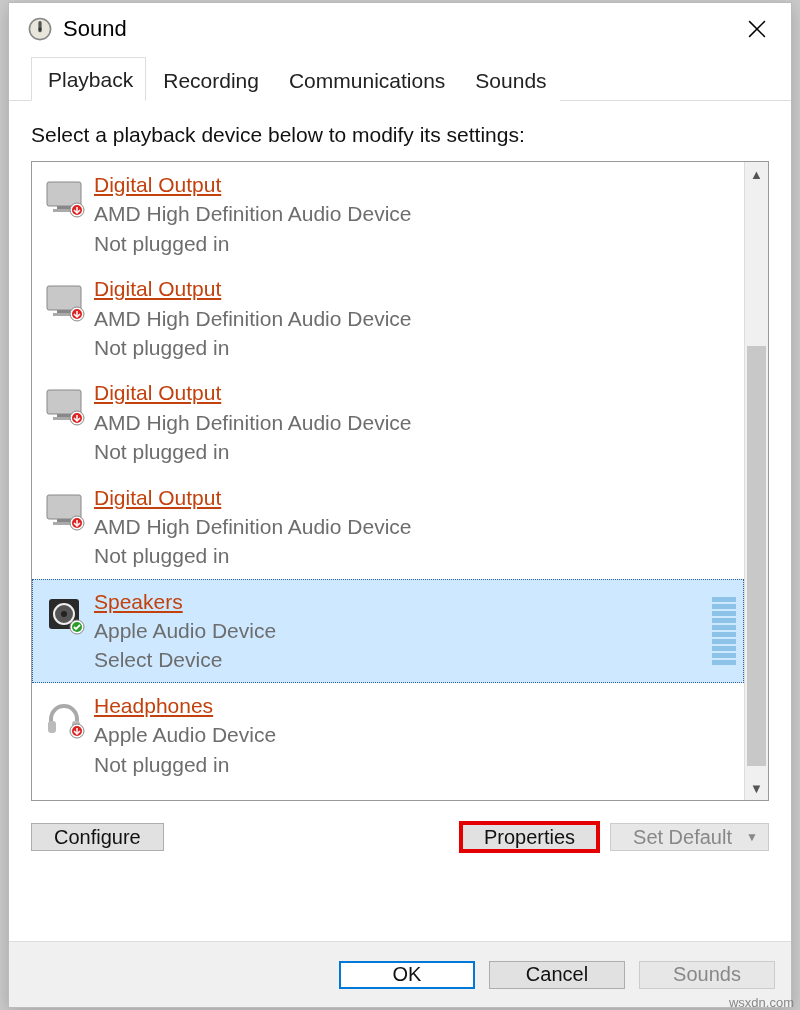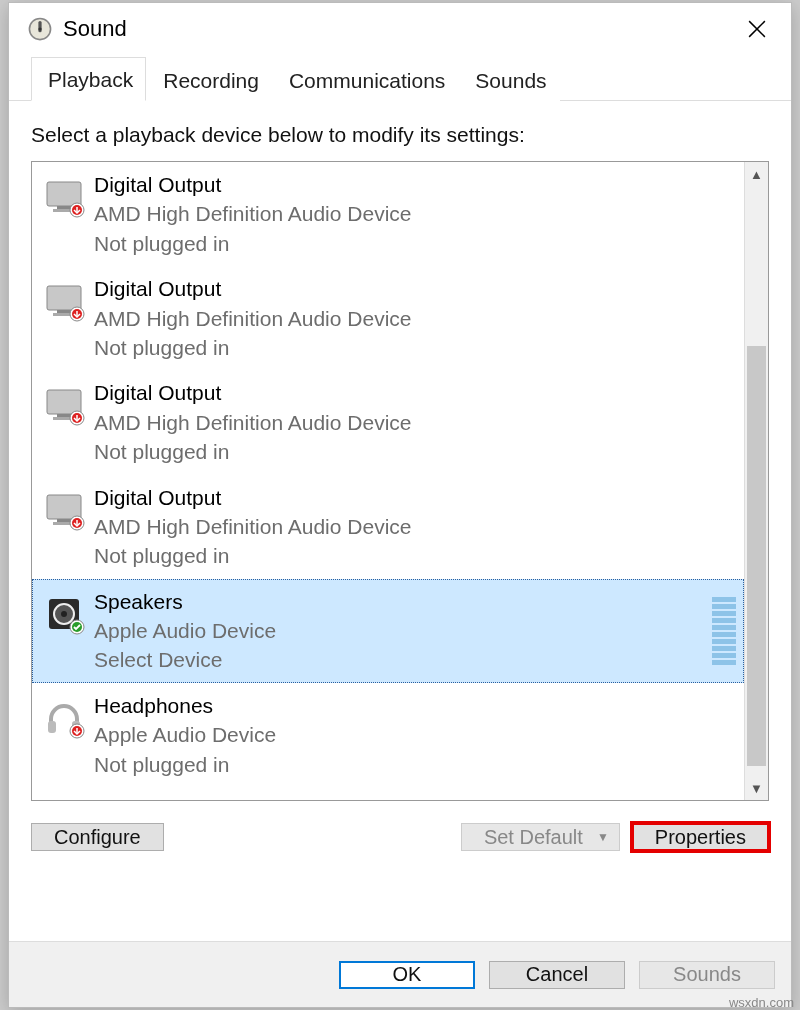--- a/index.html
+++ b/index.html
@@ -102,21 +102,21 @@
     outline-offset: -1px;
   }
   .device-icon-box {
     width: 58px;
     display: flex;
     align-items: center;
     justify-content: center;
     padding-top: 6px;
   }
   .device-text { flex: 1; }
-  .dev-name { font-size: 21px; color: #000000; line-height: 1.4; }
+  .dev-name { font-size: 21px; color: #c2410c; line-height: 1.4; text-decoration: underline; }
   .dev-desc, .dev-status { font-size: 21px; color: #6d6d6d; line-height: 1.4; }
   .vu-meter {
     width: 28px;
     display: flex;
     flex-direction: column;
     gap: 2px;
     padding: 4px 2px;
     align-self: center;
   }
   .vu-bar {
@@ -358,22 +358,22 @@
         <div class="scroll-track">
           <div class="scroll-thumb"></div>
         </div>
         <div class="scroll-arrow">▼</div>
       </div>
     </div>
 
     <div class="action-row">
       <div class="btn">Configure</div>
       <div class="spacer"></div>
+      <div class="btn highlight-red">Properties</div>
       <div class="btn split disabled">Set Default</div>
-      <div class="btn highlight-red">Properties</div>
     </div>
   </div>
 
   <div class="footer">
     <div class="btn primary">OK</div>
     <div class="btn">Cancel</div>
     <div class="btn disabled">Sounds</div>
   </div>
 </div>
 

